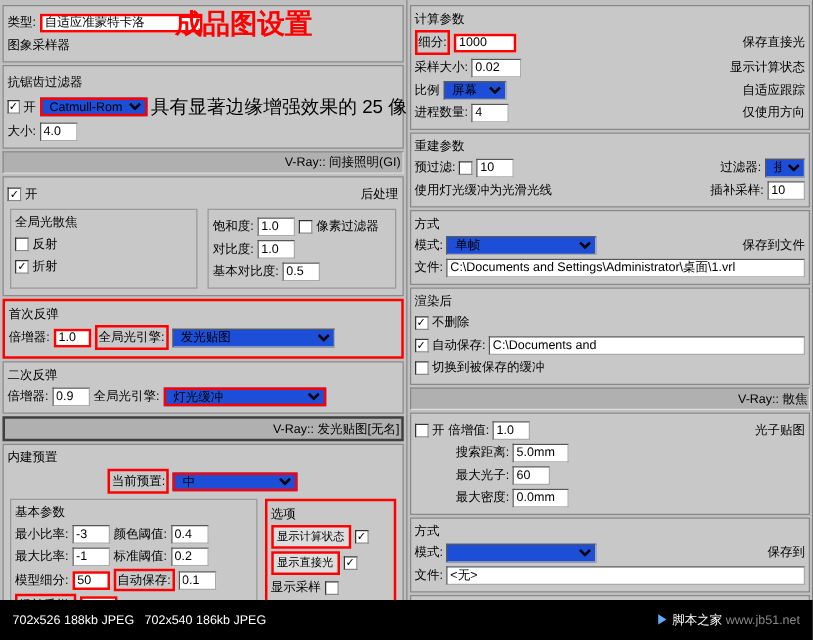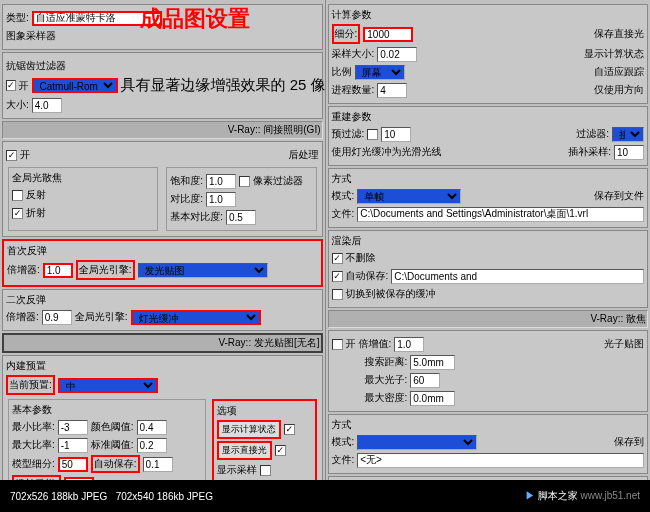--- a/index.html
+++ b/index.html
@@ -108,21 +108,21 @@
   <div class="row">
           <span class="lbl">倍增器:</span>
           <input type="text" class="sp" value="0.9" style="">
    <span class="lbl">全局光引擎:</span>
           <select class="inp-red" style="width:130px"><option>灯光缓冲</option></select>
         </div>
  </div>
  <div class="hdr red">V-Ray:: 发光贴图[无名]</div>
  <div class="panel">
   <div class="lbl">内建预置</div>
-  <div class="row" style="">
+  <div class="row" style="justify-content:center">
           <span class="lbl inp-red" style="padding:1px">当前预置:</span>
           <select class="inp-red" style="width:100px"><option>中</option></select>
         </div>
   <div style="display:flex;gap:2px">
    <div class="sub" style="flex:2">
     <div class="lbl">基本参数</div>
     <div class="row">
               <span class="lbl">最小比率:</span>
               <input type="text" class="sp" value="-3" style="">
               <span class="lbl">颜色阈值:</span>
@@ -208,21 +208,21 @@
           <span class="lbl">使用灯光缓冲为光滑光线</span>
           <span style="flex:1"></span>
           <span class="lbl">插补采样:</span>
           <input type="text" class="sp" value="10" style="">
         </div>
  </div>
  <div class="panel">
   <div class="lbl">方式</div>
   <div class="row">
           <span class="lbl">模式:</span>
-          <select style="width:104px"><option>单帧</option></select>
+          <select style="width:120px"><option>单帧</option></select>
           <span style="flex:1"></span>
           <span class="lbl">保存到文件</span>
         </div>
   <div class="row">
           <span class="lbl">文件:</span>
           <input type="text" style="flex: 1 1 0%;" value="C:\Documents and Settings\Administrator\桌面\1.vrl">
         </div>
  </div>
  <div class="panel">
   <div class="lbl">渲染后</div>

